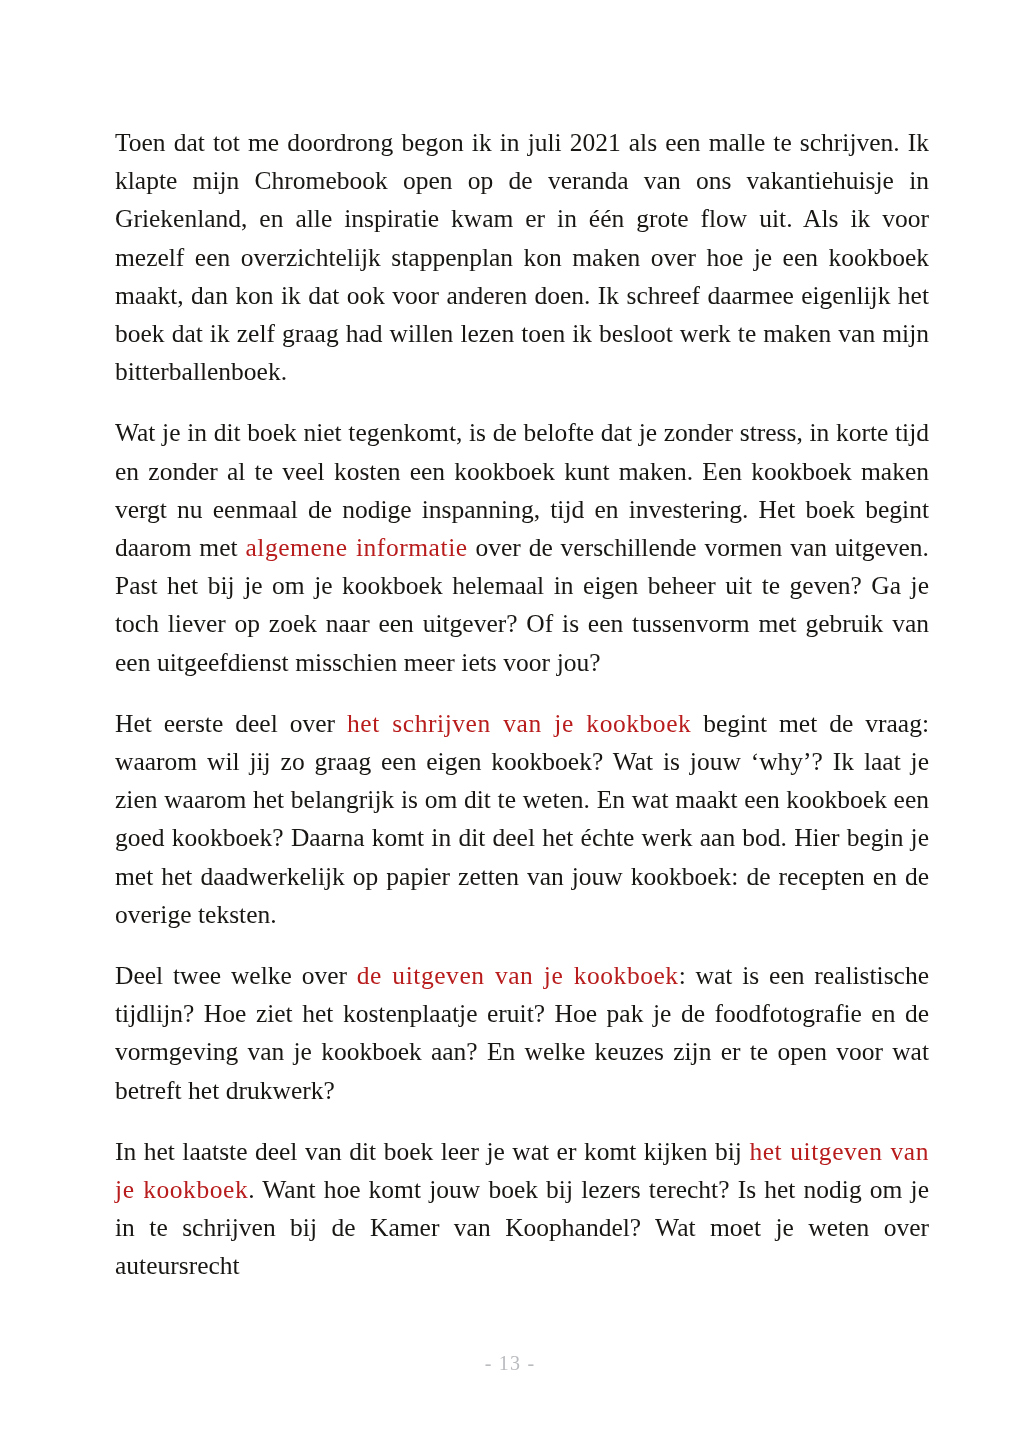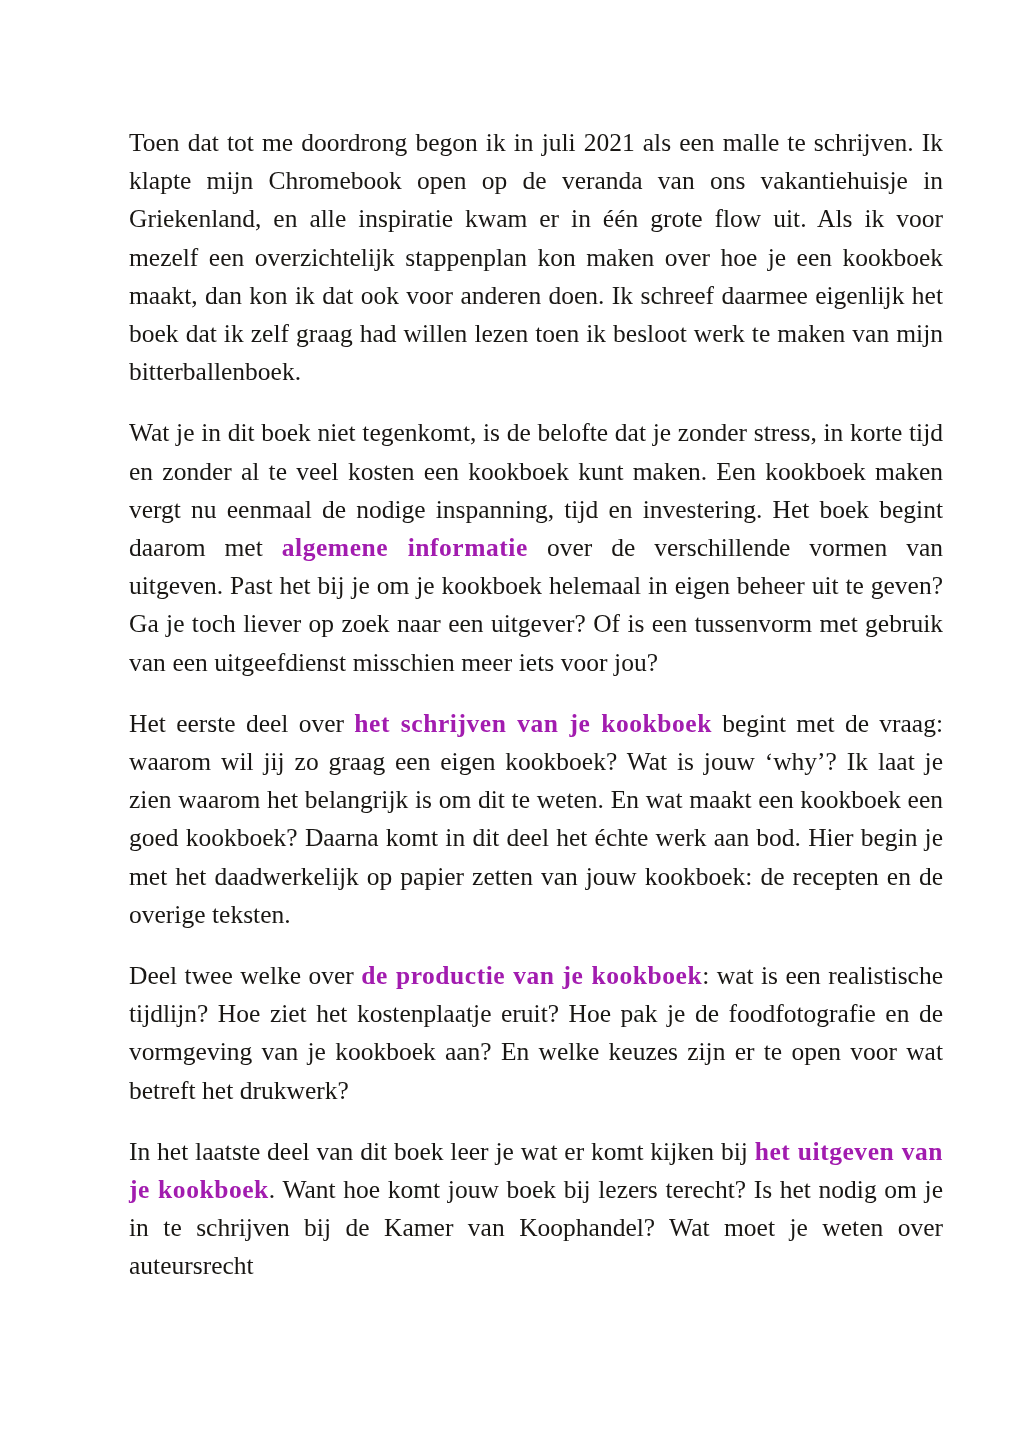--- a/index.html
+++ b/index.html
@@ -14,21 +14,21 @@
     width: 1020px;
     height: 1440px;
     background: #ffffff;
     margin: 0 auto;
     overflow: hidden;
     box-sizing: border-box;
   }
 
   .text-column {
     position: absolute;
-    left: 129px;
+    left: 115px;
     top: 124px;
     width: 814px;
   }
 
   .body-paragraph {
     font-family: "Liberation Serif", "DejaVu Serif", serif;
     font-size: 25.5px;
     line-height: 38.2px;
     color: #191714;
     text-align: justify;
@@ -43,23 +43,23 @@
   .body-paragraph:last-of-type {
     margin-bottom: 0;
   }
 
   
   .body-paragraph.runs-over {
     text-align-last: justify;
   }
 
   .strong-run {
-    font-weight: 700;
+    font-weight: 400;
     letter-spacing: 0.55px;
-    color: #a21caf;
+    color: #b91c1c;
   }
 
   .page-number {
     position: absolute;
     left: 0;
     right: 0;
     top: 1352px;
     text-align: center;
     font-family: "Liberation Serif", "DejaVu Serif", serif;
     font-size: 20px;
@@ -69,18 +69,19 @@
 </style>
 </head>
 <body>
 
 <div class="page">
 
   <div class="text-column">
     <p class="body-paragraph"><span>Toen dat tot me doordrong begon ik in juli 2021 als een malle te schrijven. Ik klapte mijn Chromebook open op de veranda van ons vakantiehuisje in Griekenland, en alle inspiratie kwam er in één grote flow uit. Als ik voor mezelf een overzichtelijk stappenplan kon maken over hoe je een kookboek maakt, dan kon ik dat ook voor anderen doen. Ik schreef daarmee eigenlijk het boek dat ik zelf graag had willen lezen toen ik besloot werk te maken van mijn bitterballenboek.</span></p>
     <p class="body-paragraph"><span>Wat je in dit boek niet tegenkomt, is de belofte dat je zonder stress, in korte tijd en zonder al te veel kosten een kookboek kunt maken. Een kookboek maken vergt nu eenmaal de nodige inspanning, tijd en investering. Het boek begint daarom met </span><strong class="strong-run">algemene informatie</strong><span> over de verschillende vormen van uitgeven. Past het bij je om je kookboek helemaal in eigen beheer uit te geven? Ga je toch liever op zoek naar een uitgever? Of is een tussenvorm met gebruik van een uitgeefdienst misschien meer iets voor jou?</span></p>
     <p class="body-paragraph"><span>Het eerste deel over </span><strong class="strong-run">het schrijven van je kookboek</strong><span> begint met de vraag: waarom wil jij zo graag een eigen kookboek? Wat is jouw ‘why’? Ik laat je zien waarom het belangrijk is om dit te weten. En wat maakt een kookboek een goed kookboek? Daarna komt in dit deel het échte werk aan bod. Hier begin je met het daadwerkelijk op papier zetten van jouw kookboek: de recepten en de overige teksten.</span></p>
-    <p class="body-paragraph"><span>Deel twee welke over </span><strong class="strong-run">de productie van je kookboek</strong><span>: wat is een realistische tijdlijn? Hoe ziet het kostenplaatje eruit? Hoe pak je de foodfotografie en de vormgeving van je kookboek aan? En welke keuzes zijn er te open voor wat betreft het drukwerk?</span></p>
+    <p class="body-paragraph"><span>Deel twee welke over </span><strong class="strong-run">de uitgeven van je kookboek</strong><span>: wat is een realistische tijdlijn? Hoe ziet het kostenplaatje eruit? Hoe pak je de foodfotografie en de vormgeving van je kookboek aan? En welke keuzes zijn er te open voor wat betreft het drukwerk?</span></p>
     <p class="body-paragraph runs-over"><span>In het laatste deel van dit boek leer je wat er komt kijken bij </span><strong class="strong-run">het uitgeven van je kookboek</strong><span>. Want hoe komt jouw boek bij lezers terecht? Is het nodig om je in te schrijven bij de Kamer van Koophandel? Wat moet je weten over auteursrecht</span></p>
   </div>
 
+  <div class="page-number">- 13 -</div>
 
 </div>
 
 </body></html>

